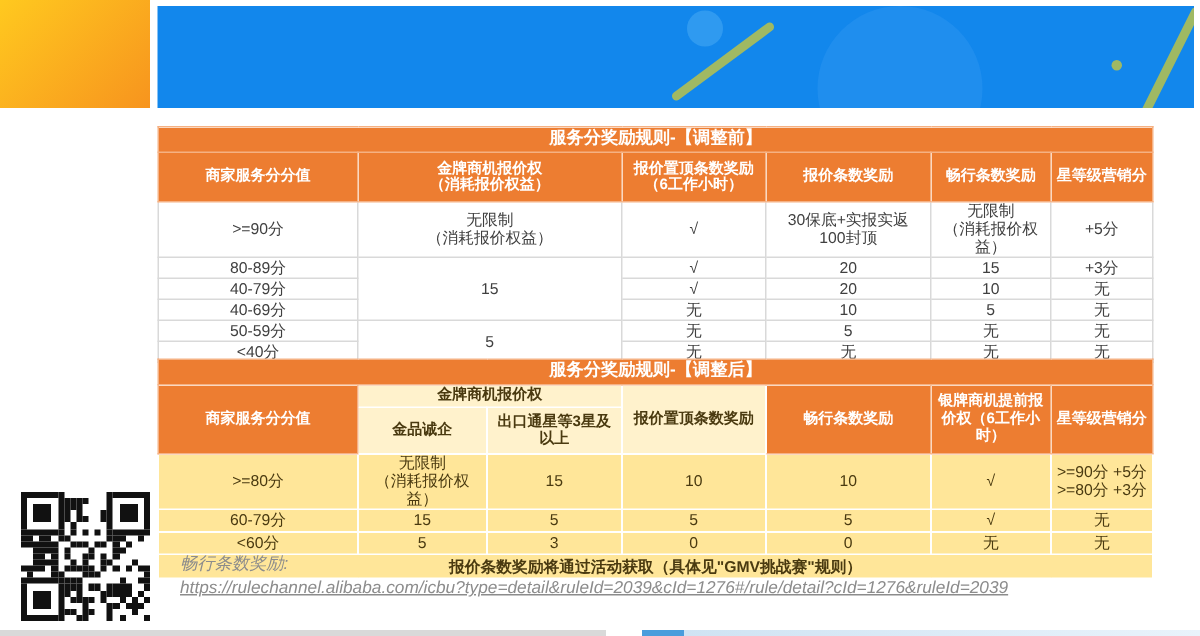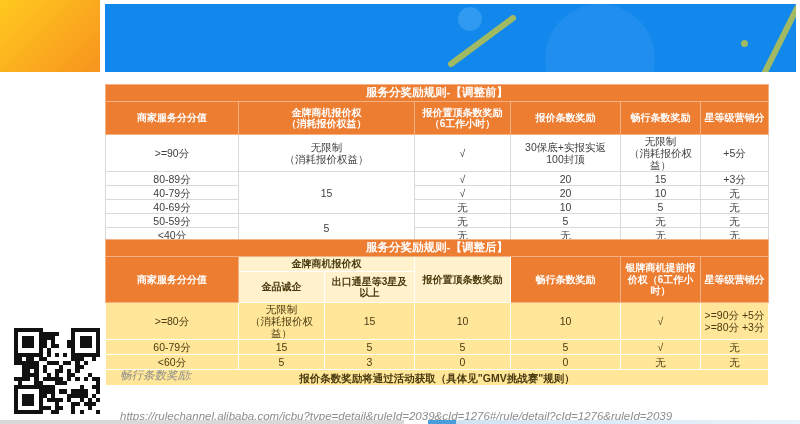--- a/index.html
+++ b/index.html
@@ -60,21 +60,20 @@
 
   
   .rule-label {
     position:absolute; left:120px; top:368px;
     font-style:italic; color:#8c8c8c; font-size:11.5px;
   }
   .rule-url {
     position:absolute; left:120px; top:386px;
     font-style:italic; color:#8c8c8c; font-size:11.5px;
     text-decoration:underline;
-    margin-top:24px;
   }
   
   .bottom-stripe {
     position:absolute; left:0; bottom:0; width:800px; height:4px;
     background: linear-gradient(to right,
       #d9d9d9 0%, #d9d9d9 50.5%, #ffffff 50.5%, #ffffff 53.5%,
       #4a9ddc 53.5%, #4a9ddc 57%, #cfe3f3 57%, #e9f3fb 100%);
   }
 </style>
 </head>

